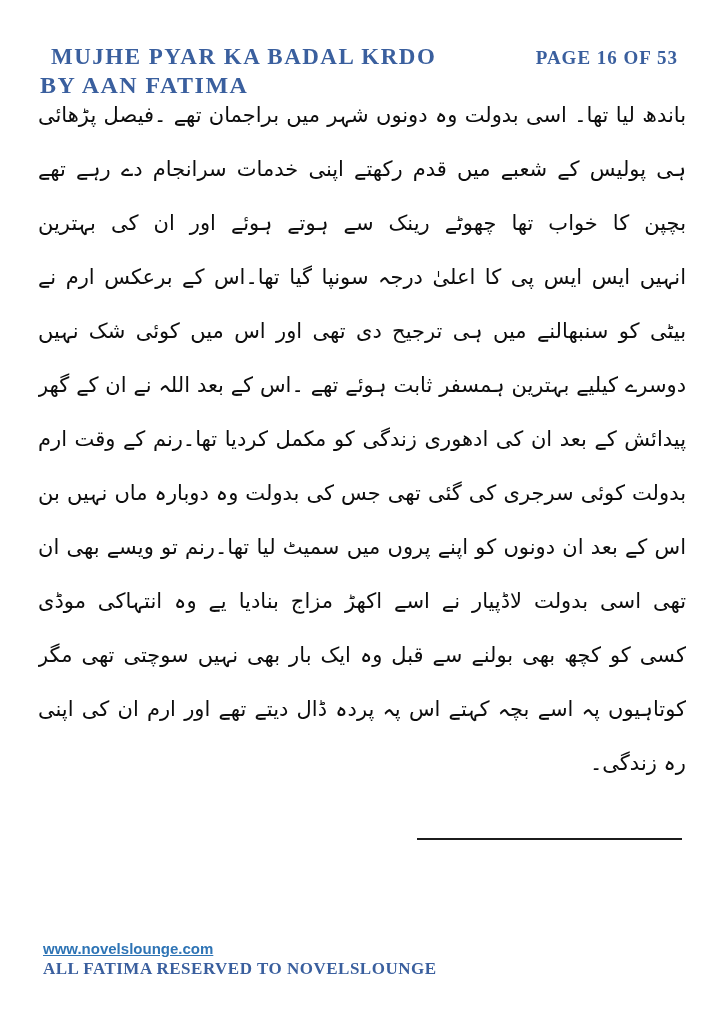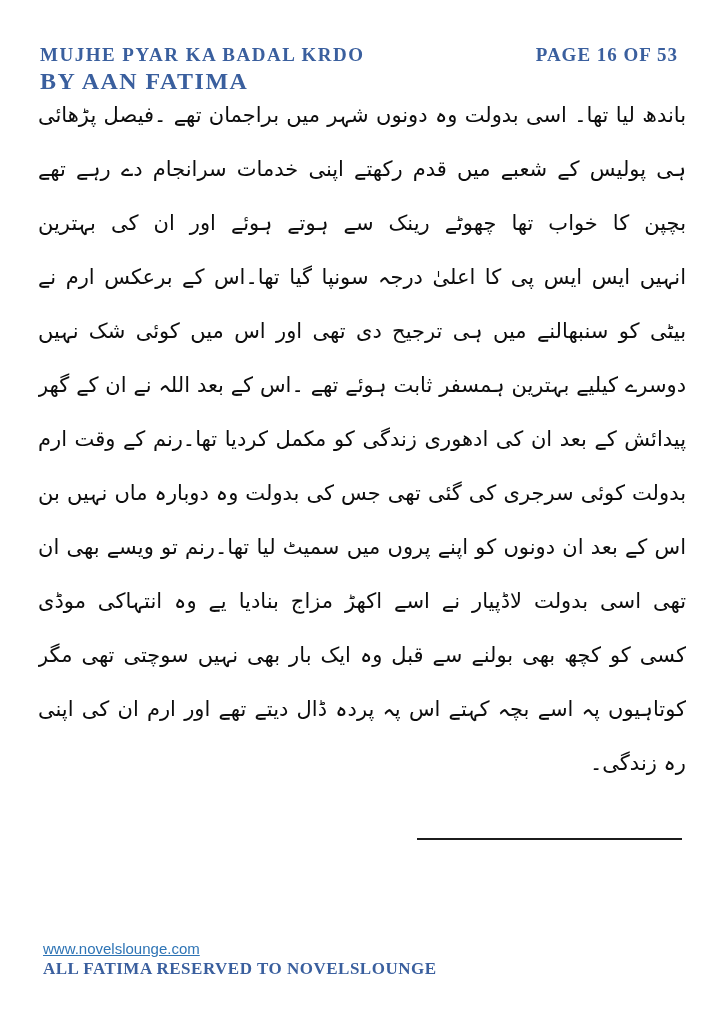--- a/index.html
+++ b/index.html
@@ -27,21 +27,21 @@
     display: flex;
     justify-content: space-between;
     align-items: baseline;
   }
   .deco-text {
     font-family: "Liberation Serif", serif;
     font-weight: 700;
     color: #3a5f9e;
     letter-spacing: 1.5px;
   }
-  .novel-title   { font-size: 19px; }
+  .novel-title   { font-size: 23px; margin-left: 11px; }
   .page-indicator{ font-size: 19px; letter-spacing: 1px; }
   .author-line   { font-size: 24px; margin-top: 2px; }
 
   
   .story {
     position: absolute;
     top: 88px;
     left: 38px;
     width: 648px;
     direction: rtl;
@@ -78,20 +78,21 @@
     left: 43px;
     top: 940px;
   }
   .site-link {
     display: inline-block;
     font-family: "Liberation Sans", sans-serif;
     font-size: 15px;
     color: #2e74b5;
     text-decoration: underline;
     cursor: pointer;
+    font-weight: bold;
   }
   .rights-notice {
     margin-top: 1px;
     font-family: "Liberation Serif", serif;
     font-weight: 700;
     font-size: 17px;
     letter-spacing: 0.5px;
     color: #3a5f9e;
   }
 </style>

